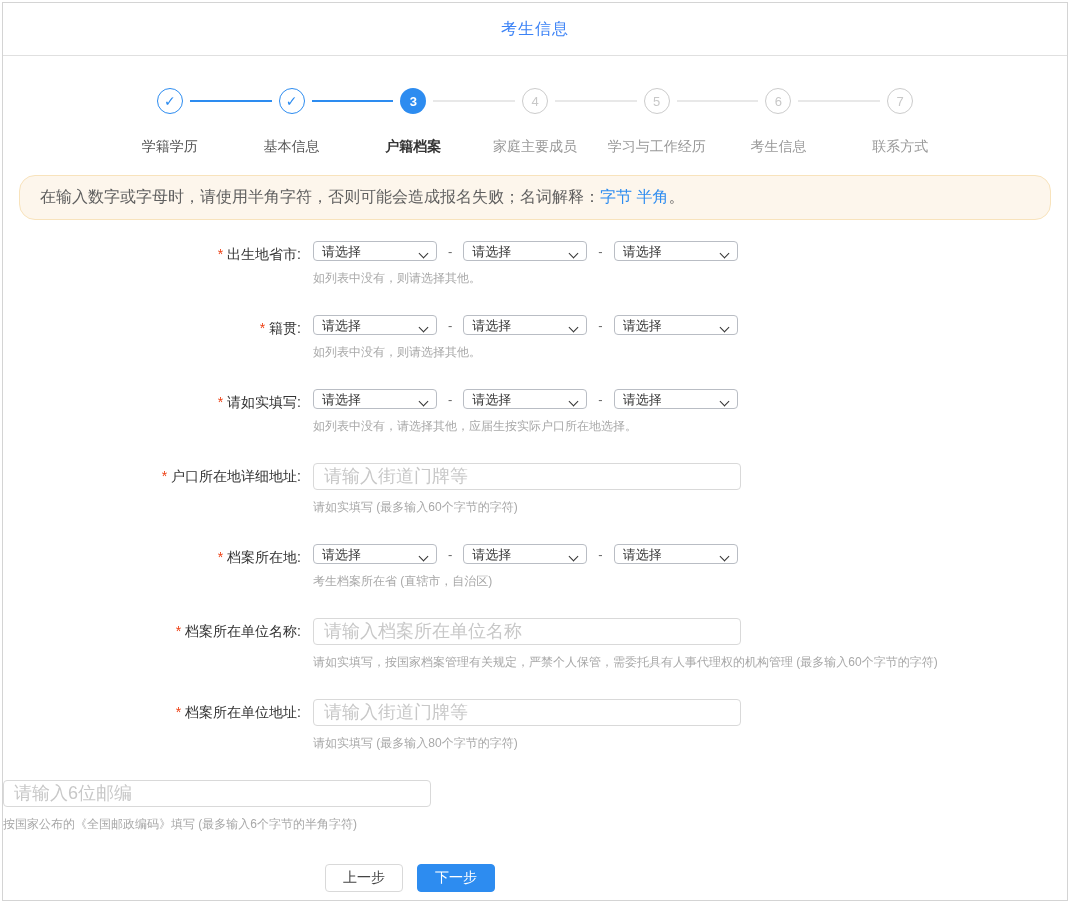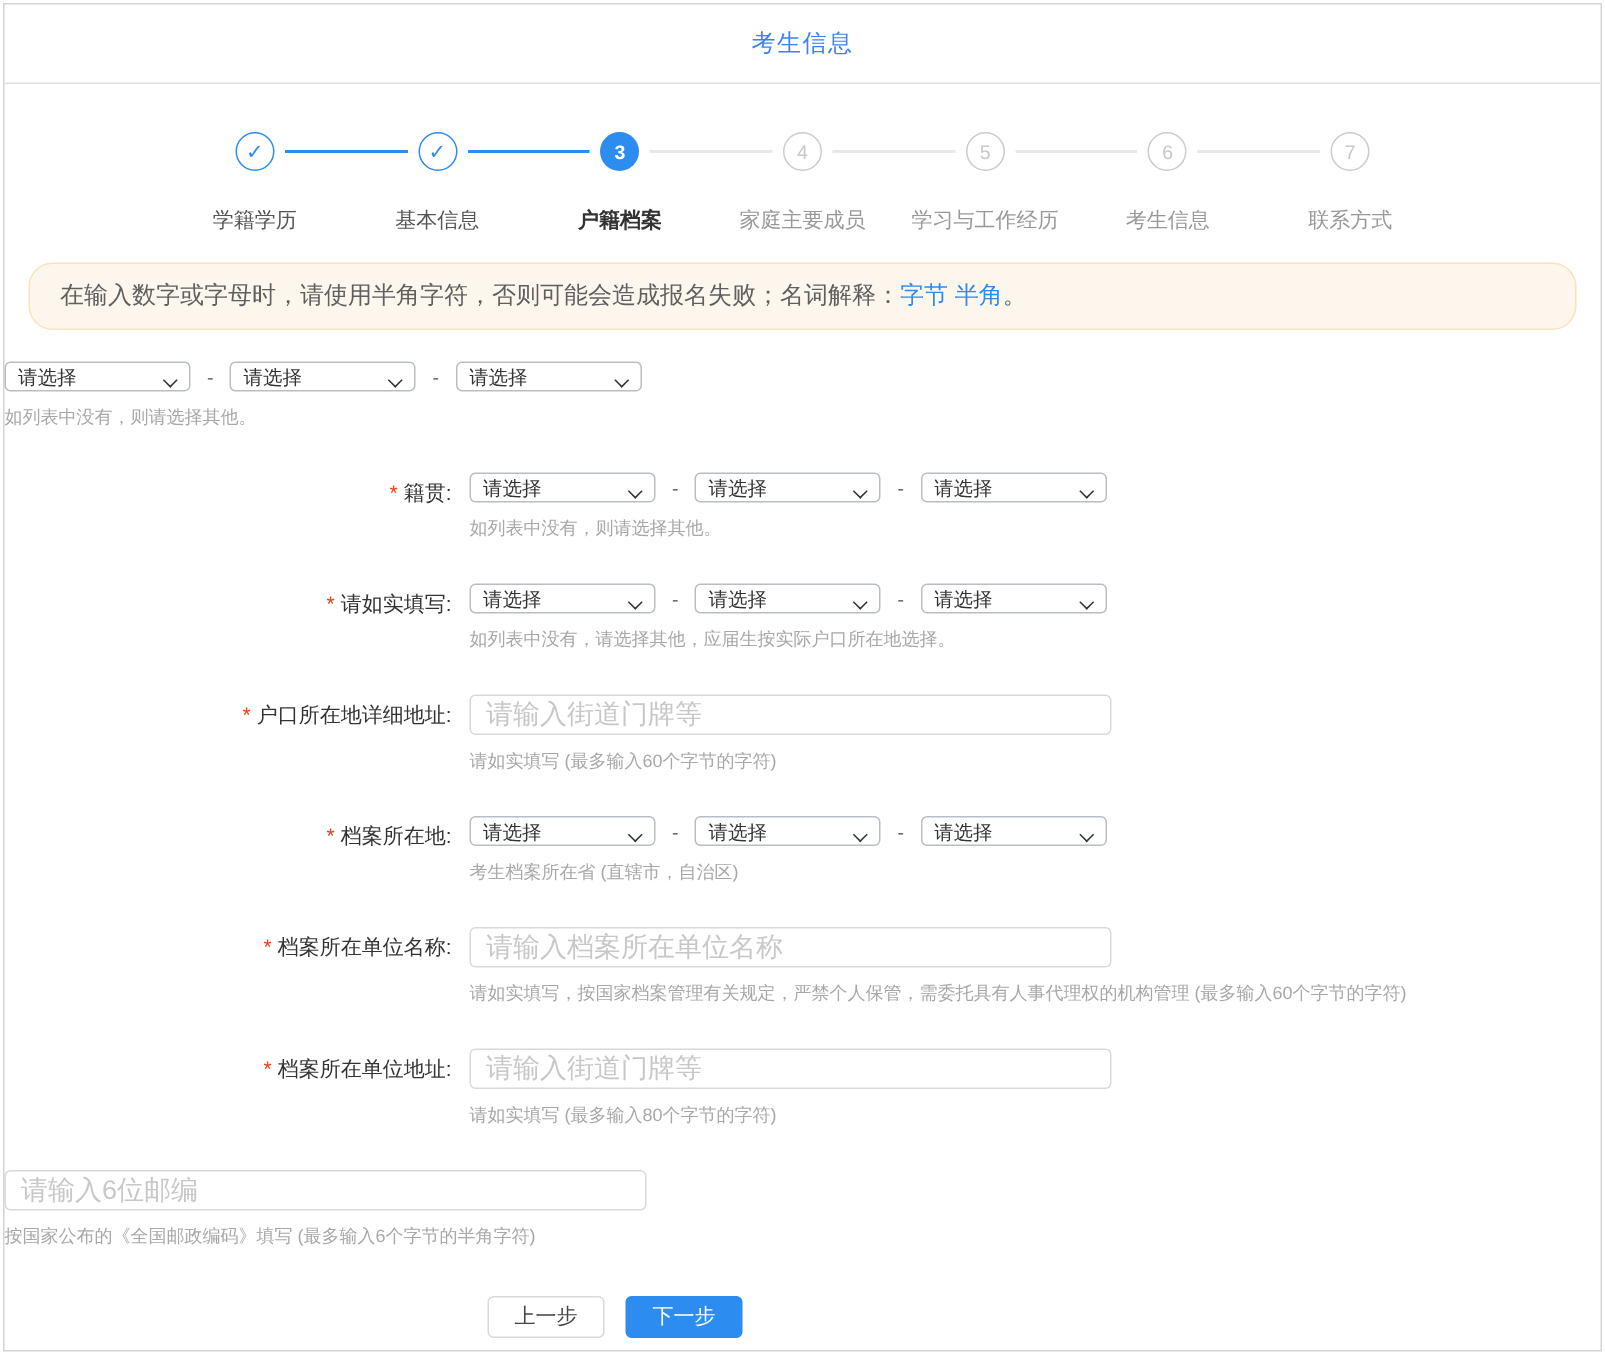--- a/index.html
+++ b/index.html
@@ -135,20 +135,21 @@
         <div class="step-label">联系方式</div>
       </div>
     </div>
 
   <div class="notice">
     <span>在输入数字或字母时，请使用半角字符，否则可能会造成报名失败；名词解释：</span><a>字节</a><span> </span><a>半角</a><span>。</span>
   </div>
 
   <div class="form" id="form-rows">
       <div class="form-row">
+        <div class="row-label"><span class="req">*</span><span>出生地省市:</span></div>
         <div class="row-ctrl">
           <div class="ctrl-line">
             <span class="sel"><select><option>请选择</option></select><i class="chev"></i></span>
             <span class="sep">-</span>
             <span class="sel"><select><option>请选择</option></select><i class="chev"></i></span>
             <span class="sep">-</span>
             <span class="sel"><select><option>请选择</option></select><i class="chev"></i></span>
           </div>
           <div class="hint">如列表中没有，则请选择其他。</div>
         </div>

